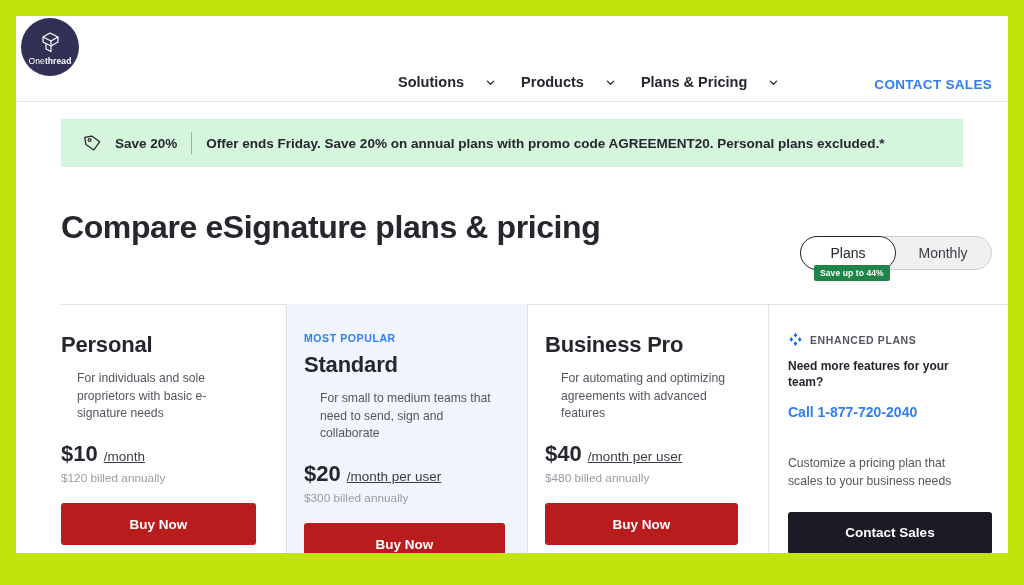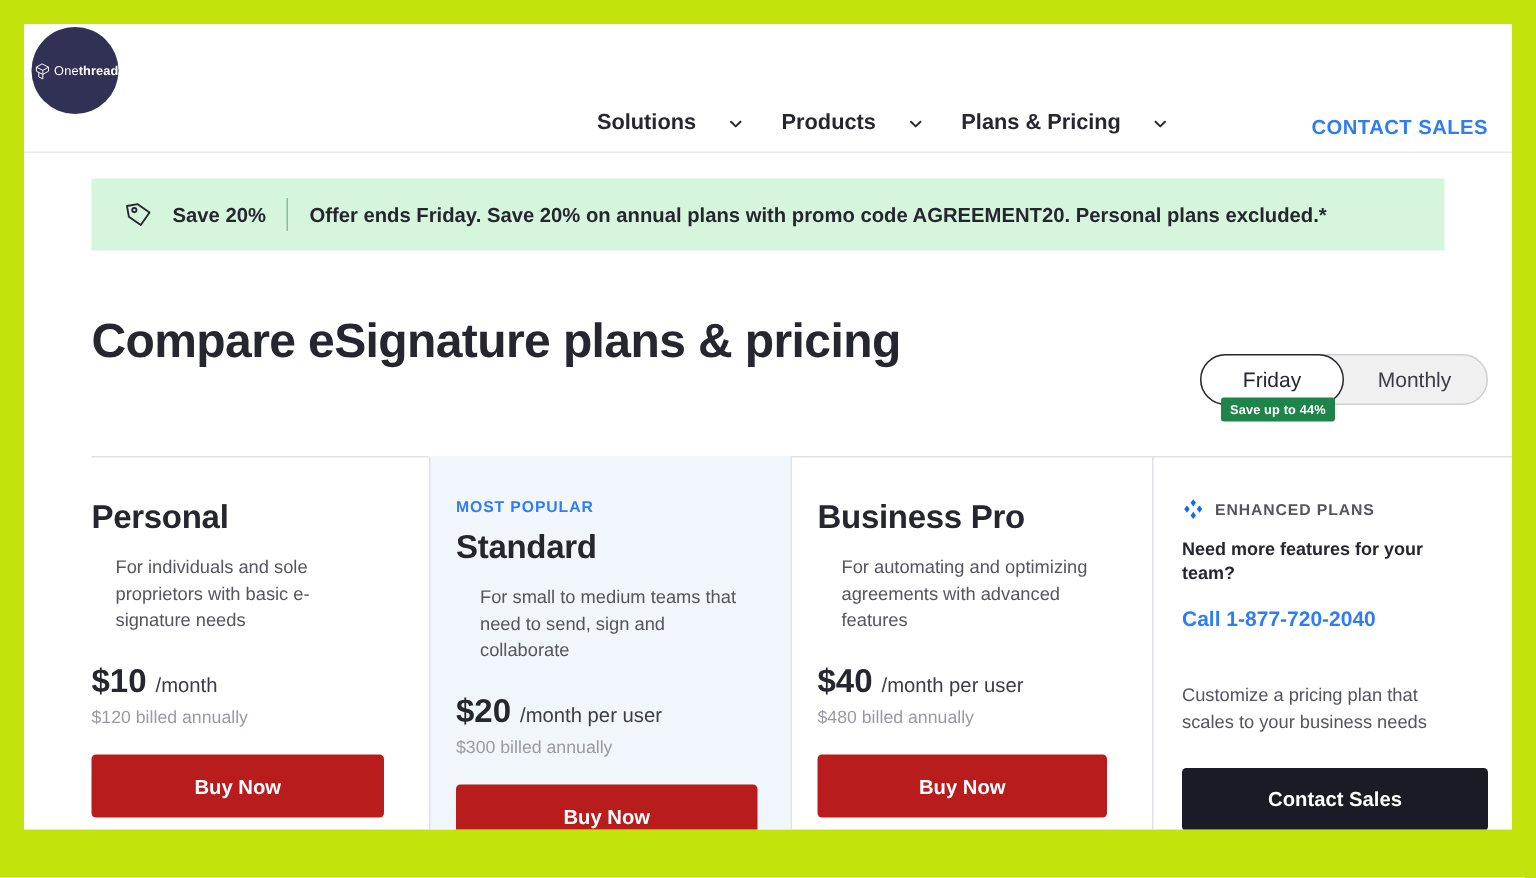--- a/index.html
+++ b/index.html
@@ -36,20 +36,21 @@
 
   .logo {
     position: absolute;
     left: 5px;
     top: 2px;
     width: 58px;
     height: 58px;
     border-radius: 50%;
     background: #313155;
     display: flex;
+    flex-direction: column;
     align-items: center;
     justify-content: center;
     gap: 1px;
   }
   .logo-mark { width: 26px; height: 26px; display: block; margin-top: 2px; }
   .logo-text {
     font-size: 8.5px;
     color: #ffffff;
     letter-spacing: 0.1px;
     line-height: 1;
@@ -254,20 +255,21 @@
   }
   .plan-price {
     font-size: 22px;
     font-weight: 700;
     color: #26262e;
   }
   .plan-period {
     font-size: 13.5px;
     color: #3c3c46;
     white-space: nowrap;
+    text-decoration: underline;
   }
   .plan-billed {
     font-size: 11.8px;
     color: #9a9aa4;
     margin-bottom: 18px;
   }
   .buy-button {
     display: flex;
     align-items: center;
     justify-content: center;
@@ -388,21 +390,21 @@
     </svg>
     <span class="promo-label">Save 20%</span>
     <span class="promo-divider"></span>
     <span class="promo-text">Offer ends Friday. Save 20% on annual plans with promo code AGREEMENT20. Personal plans excluded.*</span>
   </div>
 
   <h1 class="page-title">Compare eSignature plans &amp; pricing</h1>
 
   <div class="billing-toggle-wrap">
     <div class="billing-toggle">
-      <div class="toggle-opt active">Friday</div>
+      <div class="toggle-opt active">Plans</div>
       <div class="toggle-opt">Monthly</div>
     </div>
     <div class="save-badge">Save up to 44%</div>
   </div>
 
   <div class="plans-rule"></div>
 
   <div class="plans-grid">
 
     <div class="plan-card personal">

